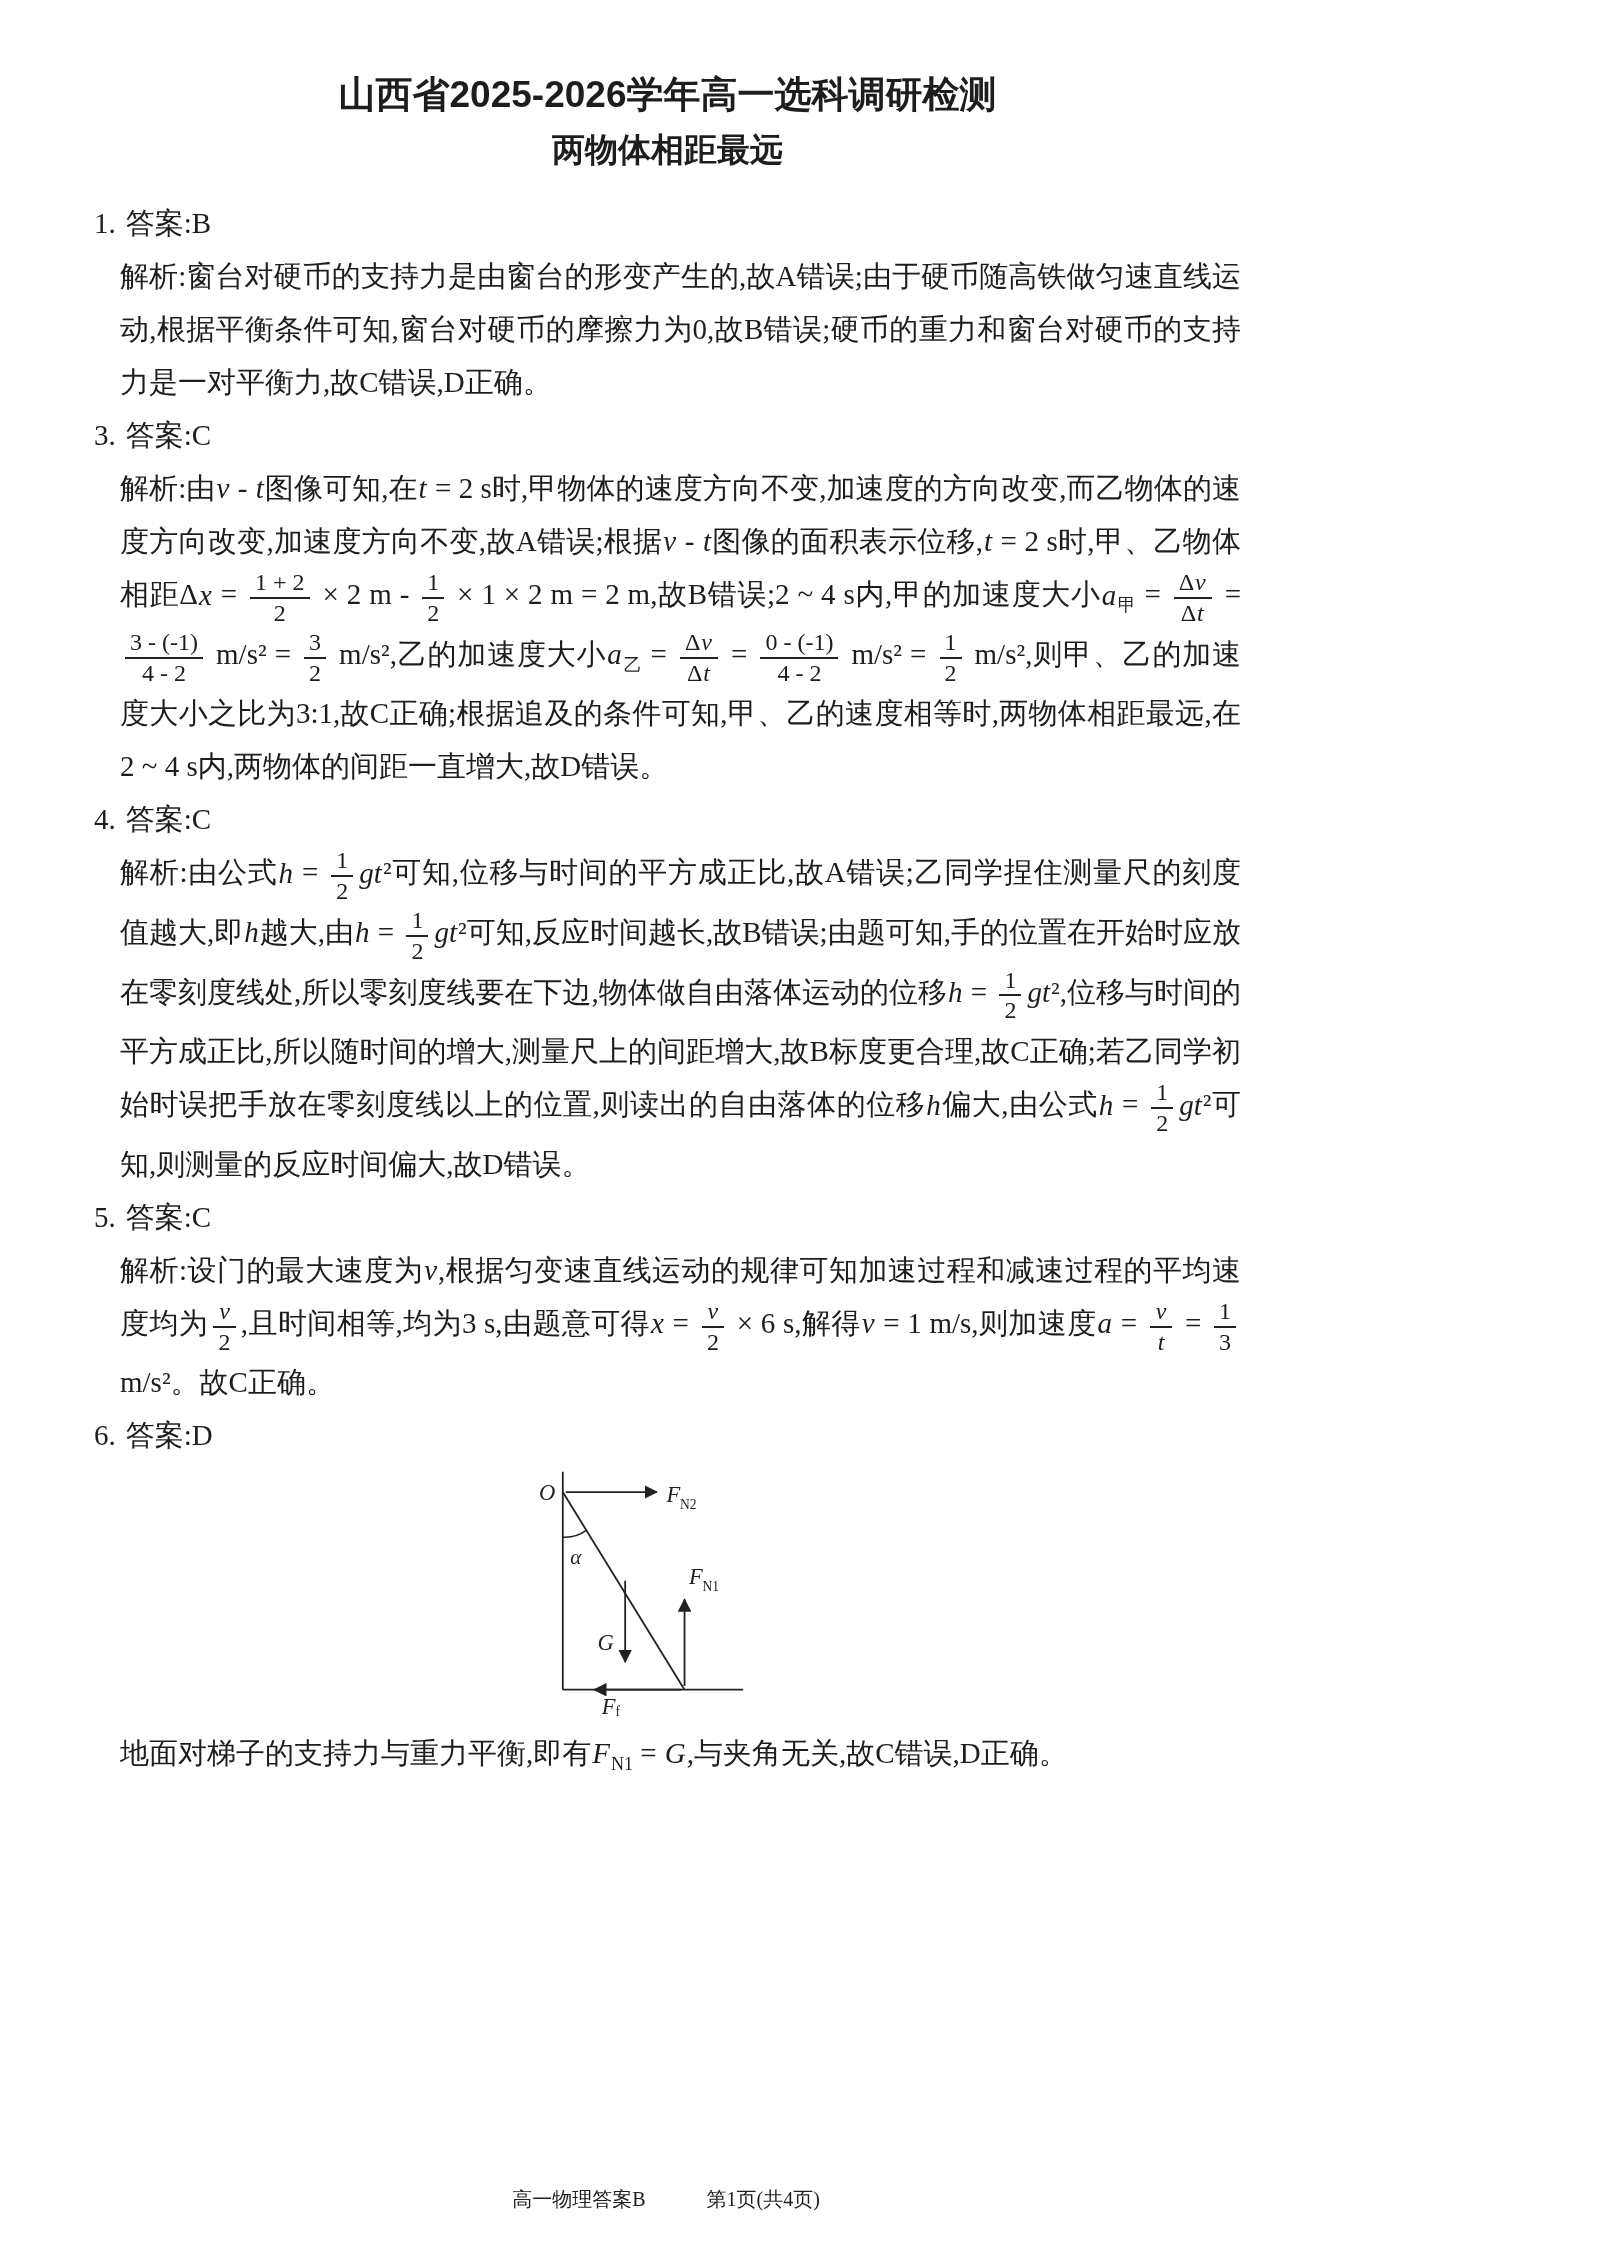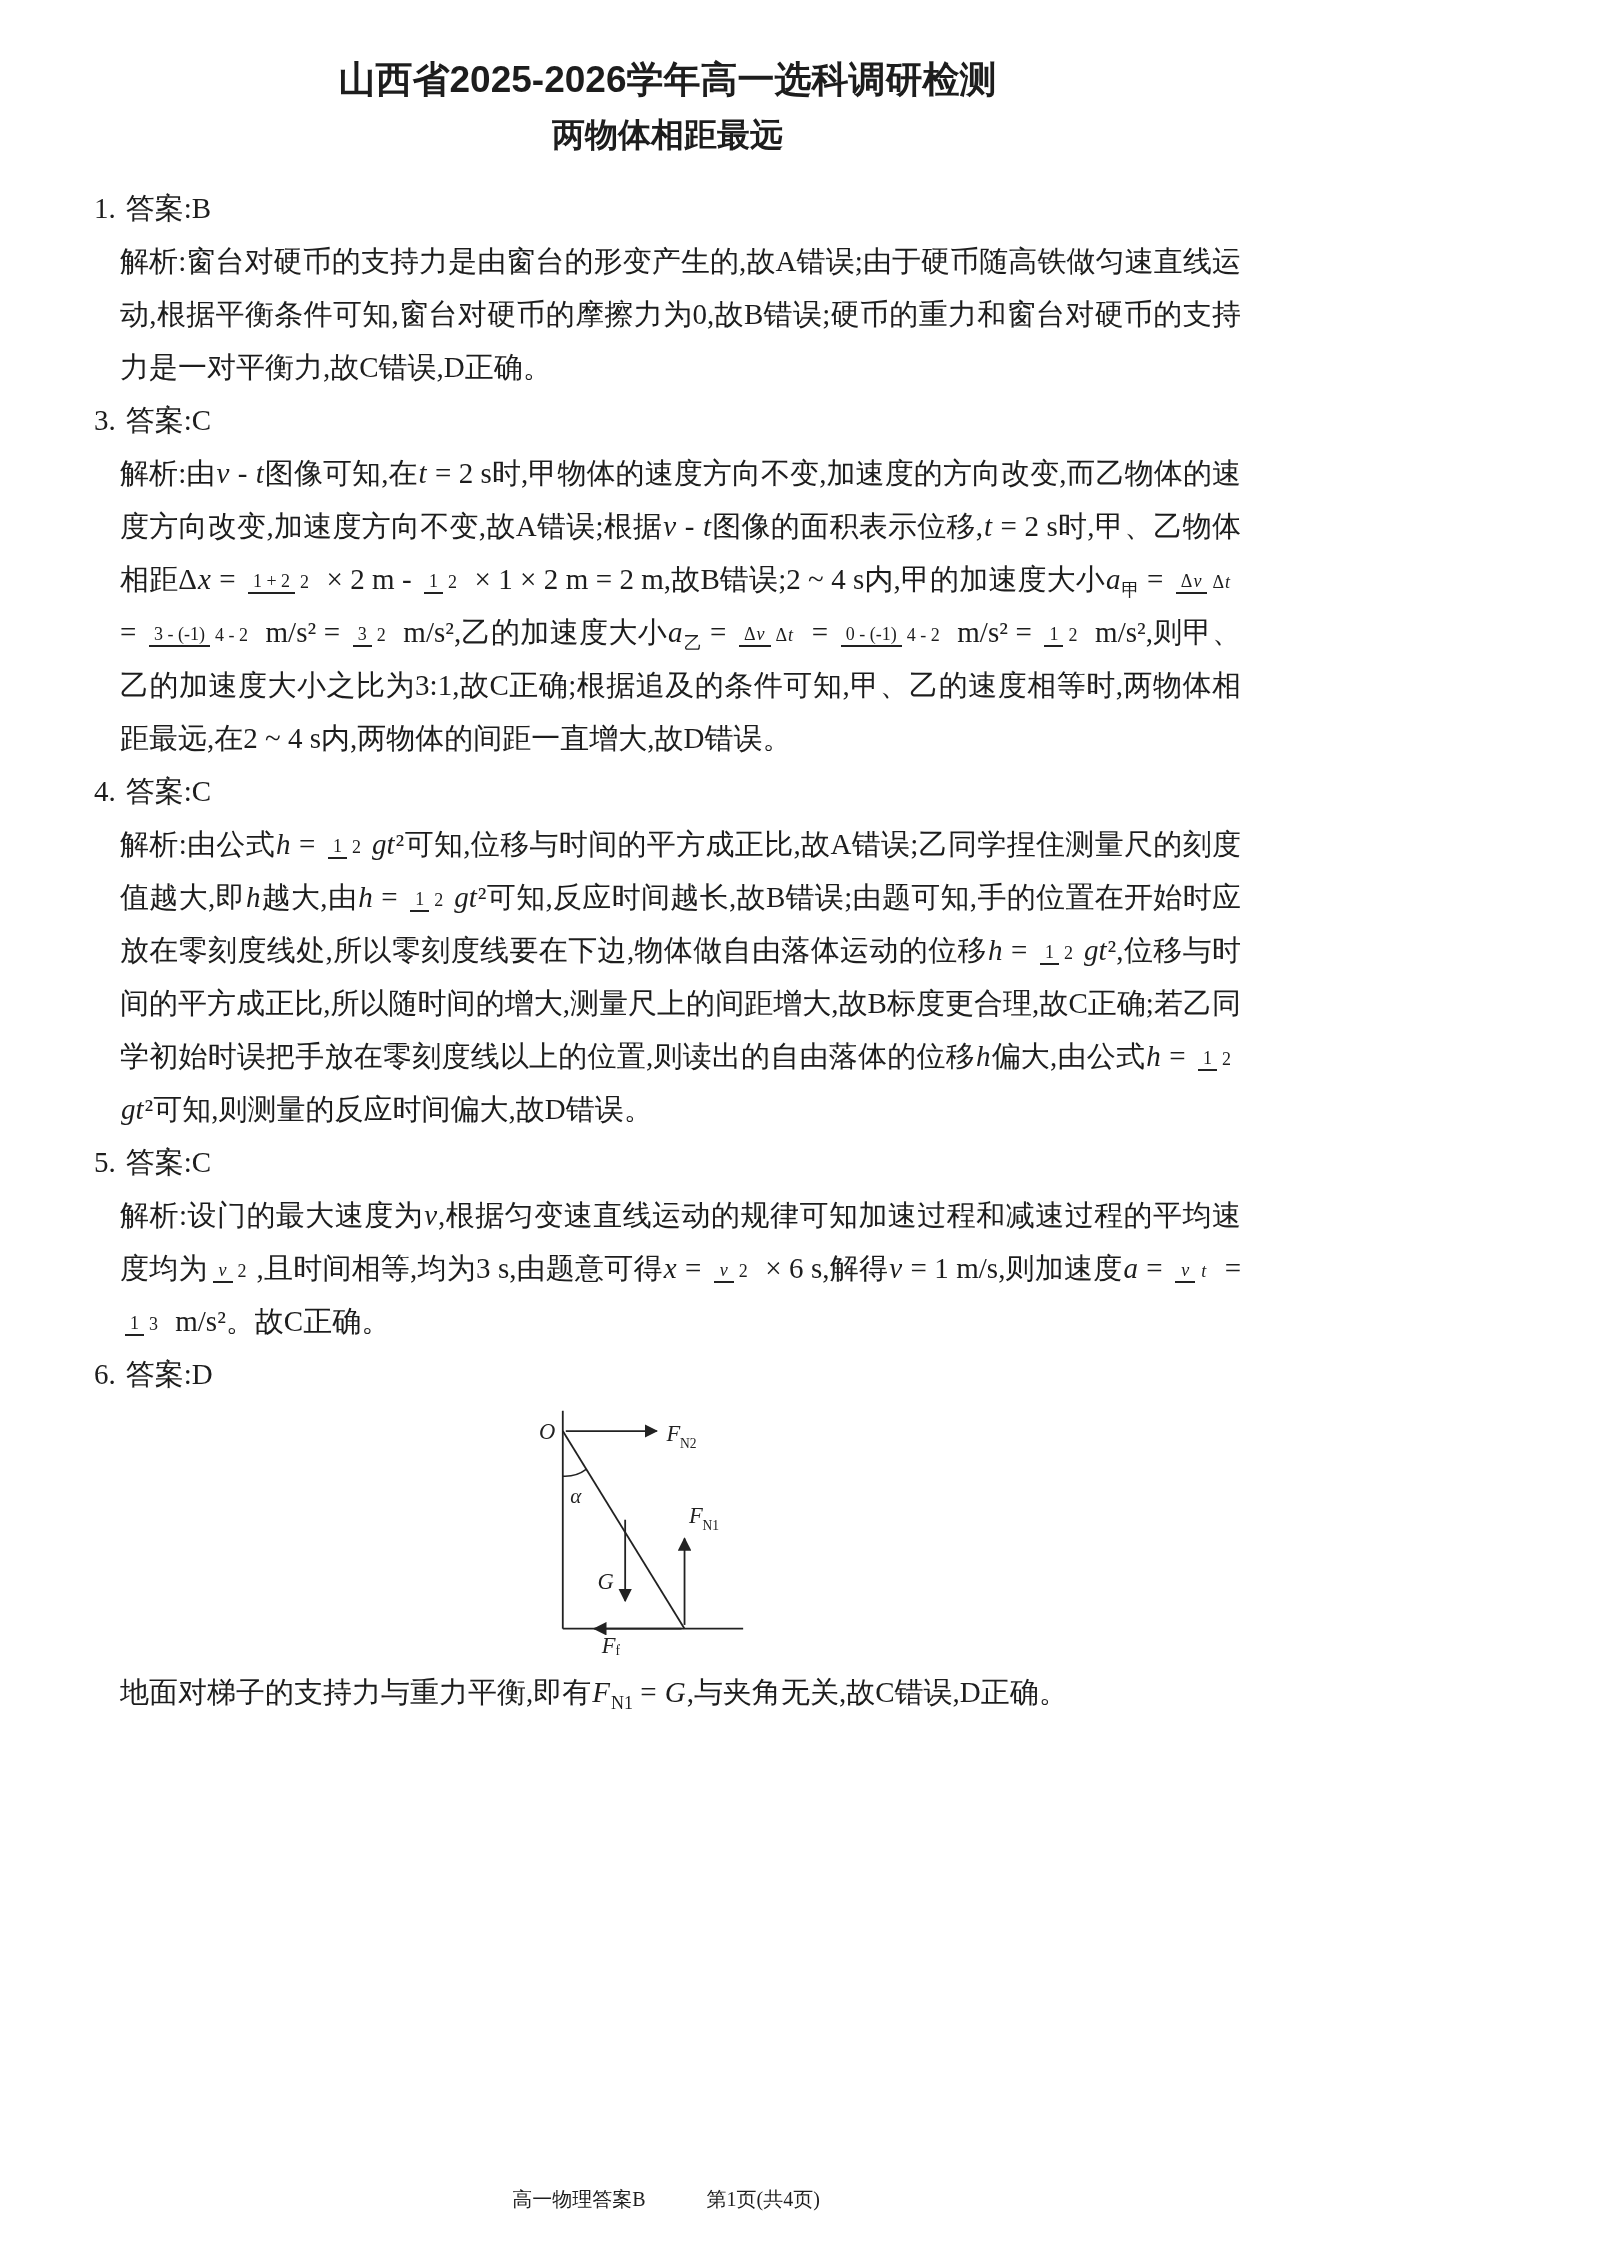--- a/index.html
+++ b/index.html
@@ -1,21 +1,21 @@
 <!DOCTYPE html>
 <html><head>
 <meta charset="utf-8">
 <style>
   html,body{margin:0;padding:0;background:#ffffff;}
   .page{
     position:relative;
     width:1332px;height:2267px;
     background:#ffffff;
     box-sizing:border-box;
-    padding:57px 91px 0 94px;
+    padding:72px 91px 0 94px;
     font-family:"Liberation Serif","DejaVu Serif",serif;
     color:#1d1d1d;
     font-size:29px;
     overflow:hidden;
   }
   .title{
     text-align:center;
     font-family:"Liberation Sans","DejaVu Sans",sans-serif;
     font-weight:bold;
     font-size:37px;
@@ -33,26 +33,26 @@
   .answer-head .num{margin-right:10px;}
   .analysis{
     margin-left:26px;
     text-align:justify;
     line-height:53px;
   }
   i.var{font-style:italic;padding:0 1px;font-family:"Liberation Serif","DejaVu Serif",serif;}
   sub.ssub{font-size:18px;vertical-align:-7px;line-height:0;}
   .frac{
     display:inline-flex;
-    flex-direction:row;
+    flex-direction:column;
     align-items:center;
     vertical-align:middle;
     margin:0 5px;
     line-height:1.2;
-    font-size:18px;
+    font-size:24px;
   }
   .frac .fn{border-bottom:2px solid #222;padding:0 5px;}
   .frac .fd{padding:0 5px;}
   .figure-wrap{
     text-align:center;
     margin:6px 0 4px 0;
   }
   .figure-wrap svg{display:inline-block;}
   .footer{
     position:absolute;

